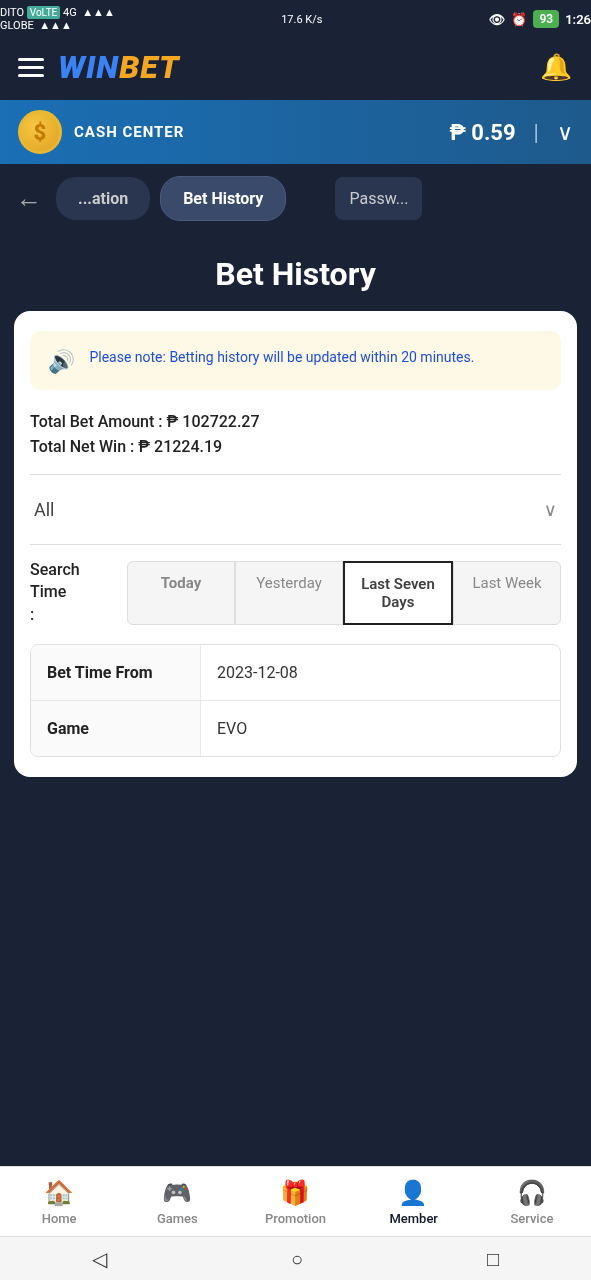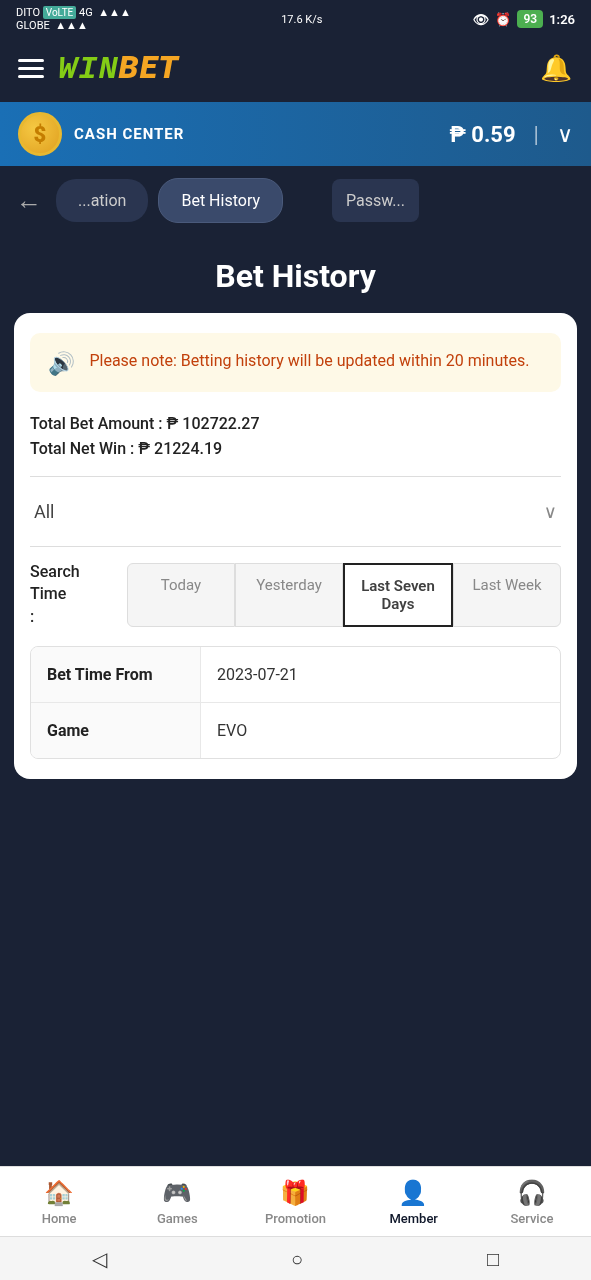--- a/index.html
+++ b/index.html
@@ -12,21 +12,21 @@
       color: #fff;
       overflow-x: hidden;
     }
 
     
     .status-bar {
       background: #1a2235;
       display: flex;
       justify-content: space-between;
       align-items: center;
-      padding: 6px 16px;
+      padding: 6px 0;
       font-size: 12px;
       color: #fff;
     }
     .status-left { display: flex; flex-direction: column; font-size: 11px; }
     .status-right { display: flex; align-items: center; gap: 6px; font-size: 13px; font-weight: 600; }
 
     
     .header {
       background: #1a2235;
       display: flex;
@@ -38,21 +38,21 @@
     .hamburger { display: flex; flex-direction: column; gap: 5px; cursor: pointer; }
     .hamburger span { width: 26px; height: 3px; background: #fff; border-radius: 2px; }
     .logo { display: flex; align-items: center; }
     .logo-text {
       font-size: 32px;
       font-weight: 900;
       color: #f5a623;
       letter-spacing: 1px;
       font-style: italic;
     }
-    .logo-text .win { color: #84cc16; font-family: Liberation Mono, monospace; }
+    .logo-text .win { color: #3b82f6; }
     .bell-icon { font-size: 26px; color: #fff; cursor: pointer; }
 
     
     .cash-center-bar {
       background: linear-gradient(90deg, #1a6fb5 0%, #1e5a8c 100%);
       display: flex;
       align-items: center;
       padding: 10px 18px;
       gap: 12px;
     }
@@ -97,21 +97,21 @@
       color: #aaa;
       font-size: 26px;
       cursor: pointer;
       margin-right: 4px;
       flex-shrink: 0;
     }
     .tab-btn {
       padding: 12px 22px;
       border-radius: 20px;
       font-size: 16px;
-      font-weight: 400;
+      font-weight: 700;
       cursor: pointer;
       white-space: nowrap;
       flex-shrink: 0;
     }
     .tab-btn.inactive {
       background: #2a3550;
       color: #ccc;
       border: none;
     }
     .tab-btn.active {
@@ -156,21 +156,21 @@
     .notice-box {
       background: #fef9e7;
       border-radius: 10px;
       padding: 16px 18px;
       display: flex;
       align-items: flex-start;
       gap: 14px;
       margin-bottom: 22px;
     }
     .notice-icon { font-size: 22px; margin-top: 2px; flex-shrink: 0; }
-    .notice-text { font-size: 16px; color: #c2410c; line-height: 1.5; }
+    .notice-text { font-size: 14px; color: #1d4ed8; line-height: 1.5; }
 
     
     .stats-section { margin-bottom: 18px; }
     .stat-line { font-size: 16px; color: #222; margin-bottom: 6px; font-weight: 500; }
 
     
     .divider { border: none; border-top: 1px solid #ddd; margin: 14px 0; }
 
     
     .dropdown-row {
@@ -209,21 +209,21 @@
       flex: 1;
       padding: 12px 6px;
       text-align: center;
       font-size: 15px;
       color: #888;
       background: #f5f5f5;
       border: 1px solid #ddd;
       cursor: pointer;
       font-weight: 400;
     }
-    .time-btn:first-child { border-radius: 6px 0 0 6px; }
+    .time-btn:first-child { border-radius: 6px 0 0 6px; font-weight: bold; }
     .time-btn:last-child { border-radius: 0 6px 6px 0; }
     .time-btn.selected {
       background: #fff;
       color: #404040;
       border: 2px solid #222;
       font-weight: 600;
       z-index: 1;
     }
 
     
@@ -385,21 +385,21 @@
         </div>
       </div>
     </div>
 
     <div class="details-table">
       <div class="table-row">
         <div class="table-cell-label">
           <span>Bet Time From</span>
         </div>
         <div class="table-cell-value">
-          <span>2023-07-21</span>
+          <span>2023-12-08</span>
         </div>
       </div>
       <div class="table-row">
         <div class="table-cell-label">
           <span>Game</span>
         </div>
         <div class="table-cell-value">
           <span>EVO</span>
         </div>
       </div>

